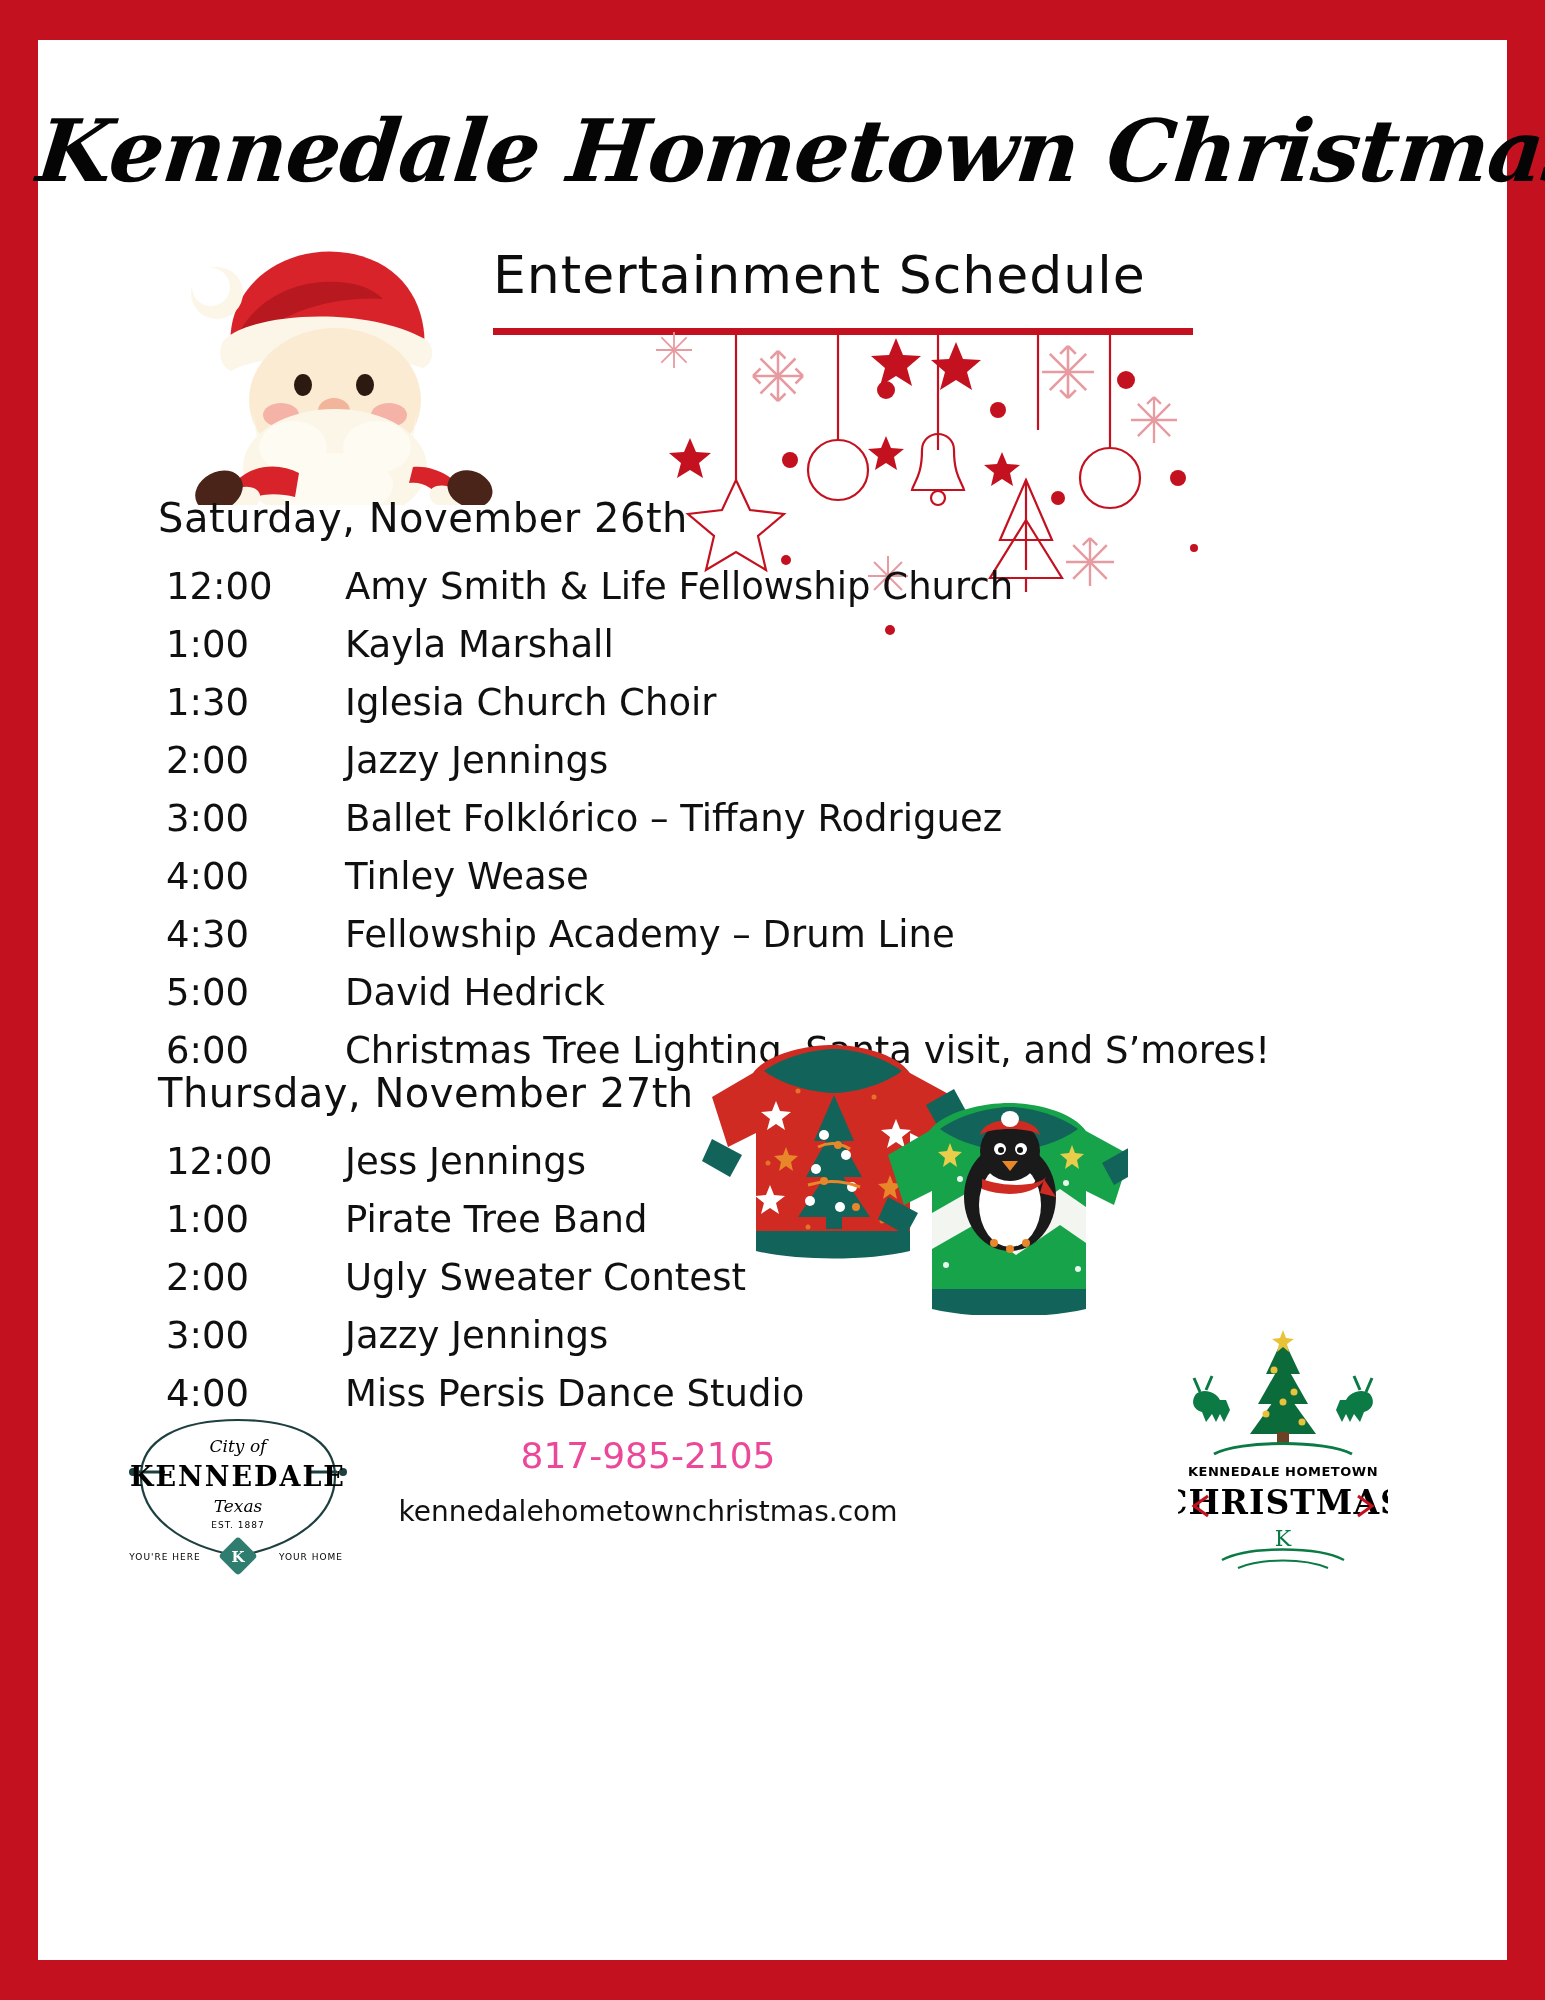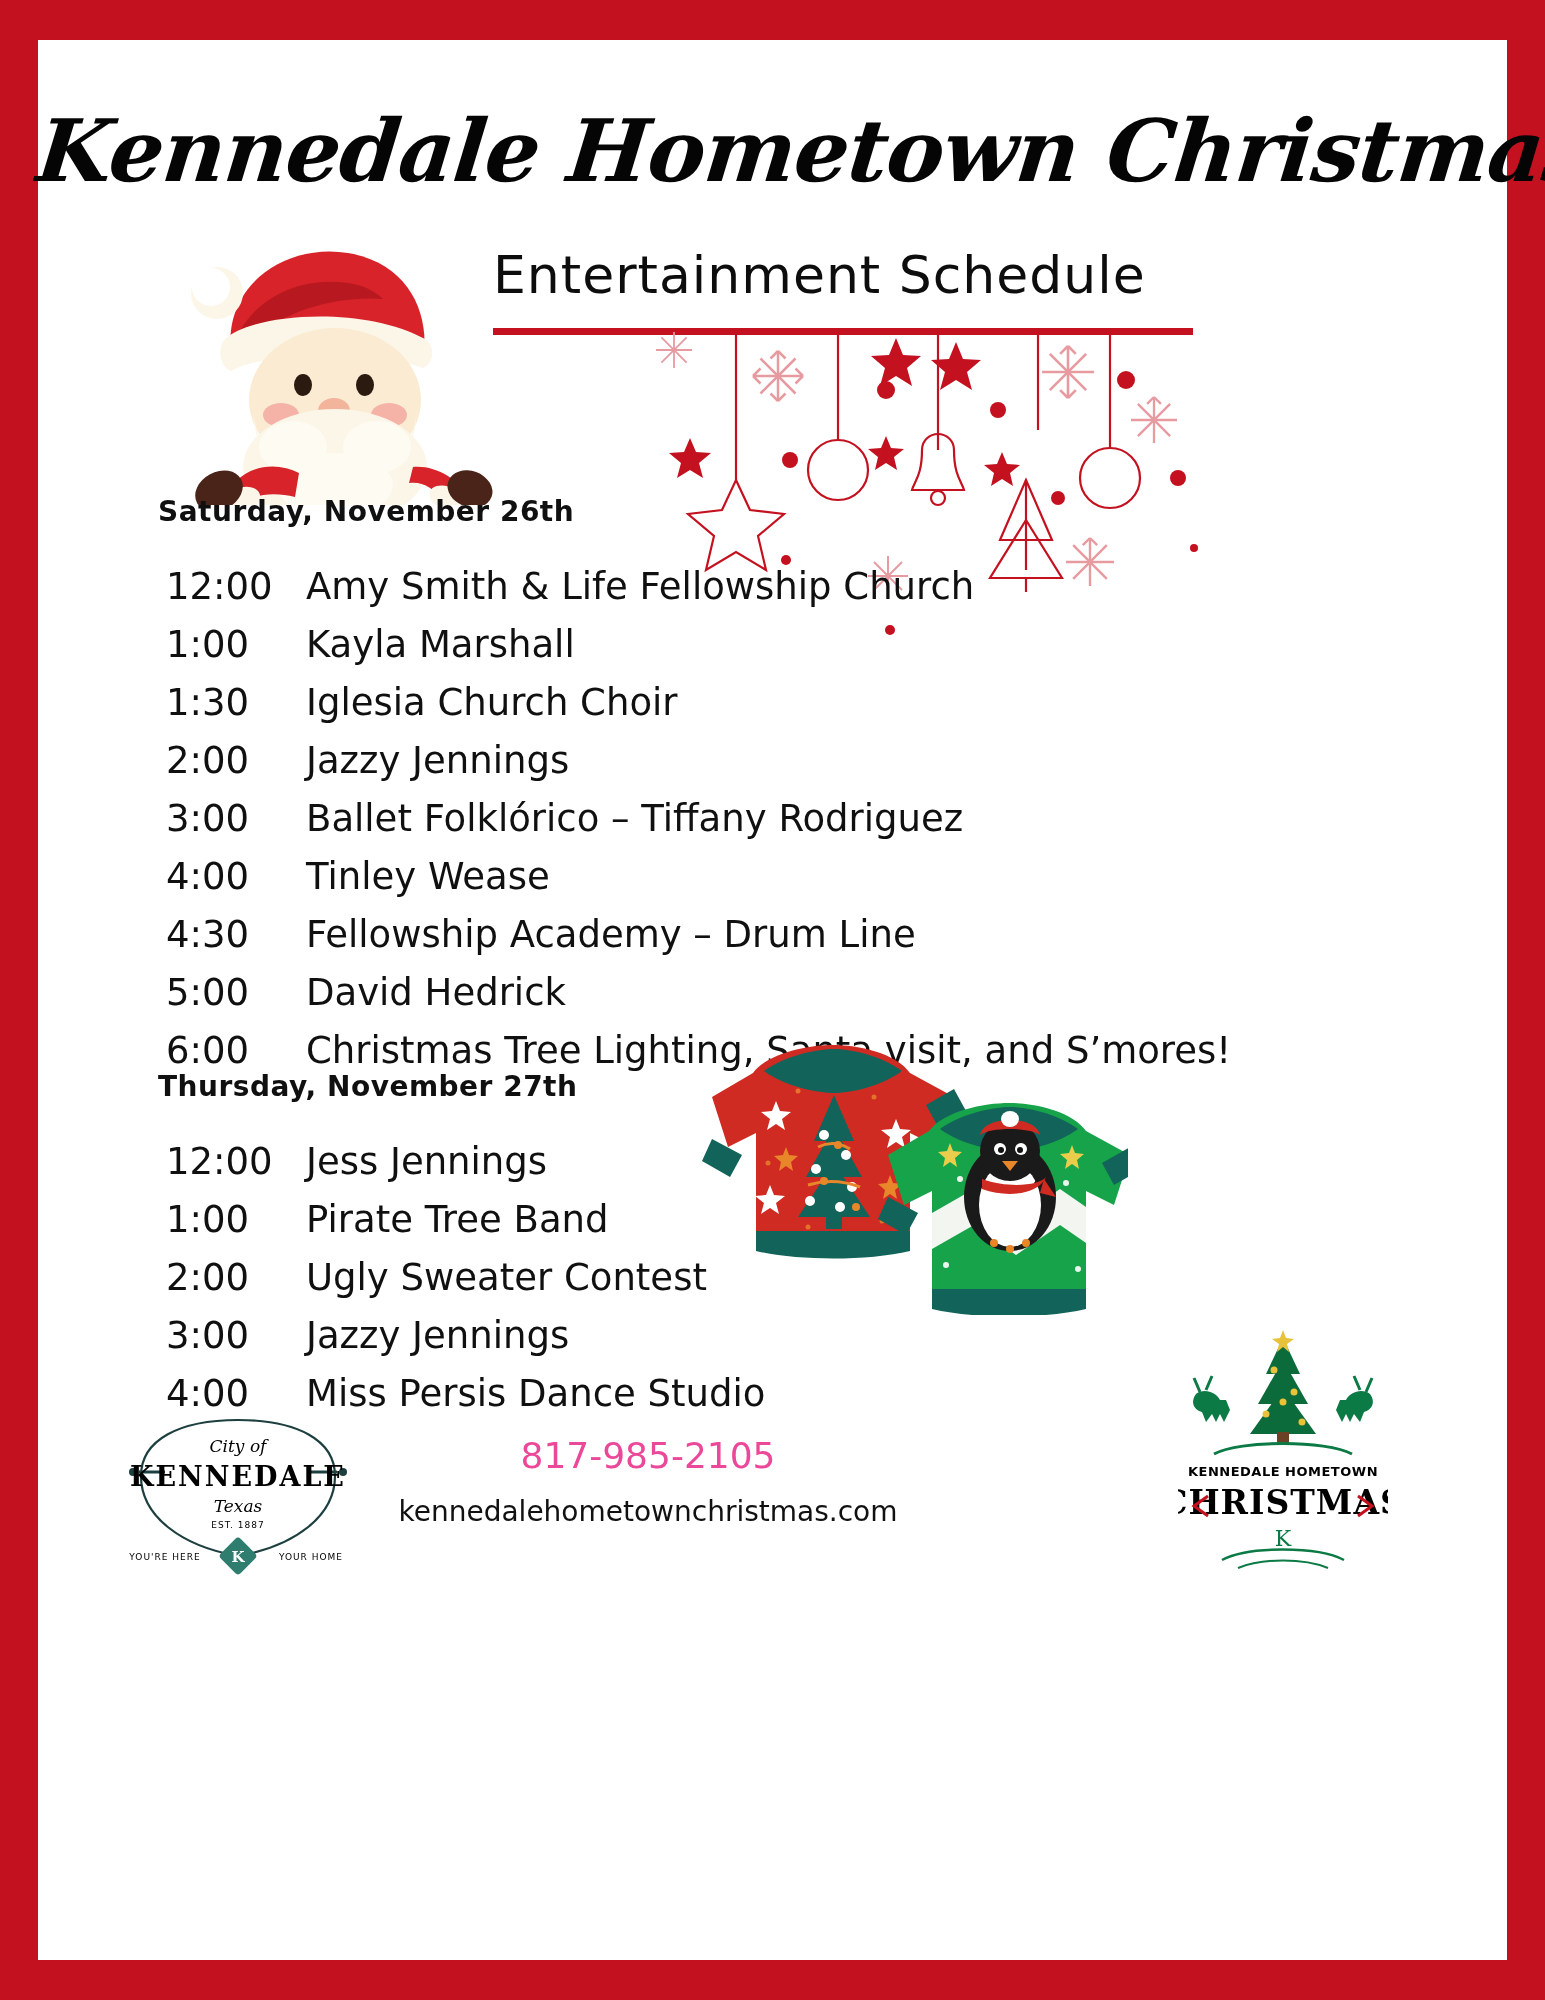--- a/index.html
+++ b/index.html
@@ -41,37 +41,38 @@
     width:700px;height:7px;background:#C4111F;
   }
   
   .santa{position:absolute;left:75px;top:195px;width:400px;height:270px;}
   
   .ornaments{position:absolute;left:600px;top:290px;width:600px;height:330px;}
   
   .day-head{
     position:absolute;
     font-family:"DejaVu Sans",sans-serif;
-    font-size:28px;
-    font-weight:700;
+    font-size:40px;
+    font-weight:400;
     color:#101010;
     letter-spacing:0.5px;
     white-space:nowrap;
   }
   .sched{
     position:absolute;
     font-family:"DejaVu Sans",sans-serif;
     font-size:37px;
     color:#101010;
   }
   .sched .row{
     display:flex;
     align-items:baseline;
     height:58px;
     white-space:nowrap;
+    gap:39px;
   }
   .sched .time{
     width:140px;
     flex:0 0 140px;
     letter-spacing:0px;
   }
   .sched .act{flex:1 1 auto;}
   #sat-head{left:120px;top:455px;}
   #sat-list{left:128px;top:525px;}
   #sun-head{left:120px;top:1030px;}

